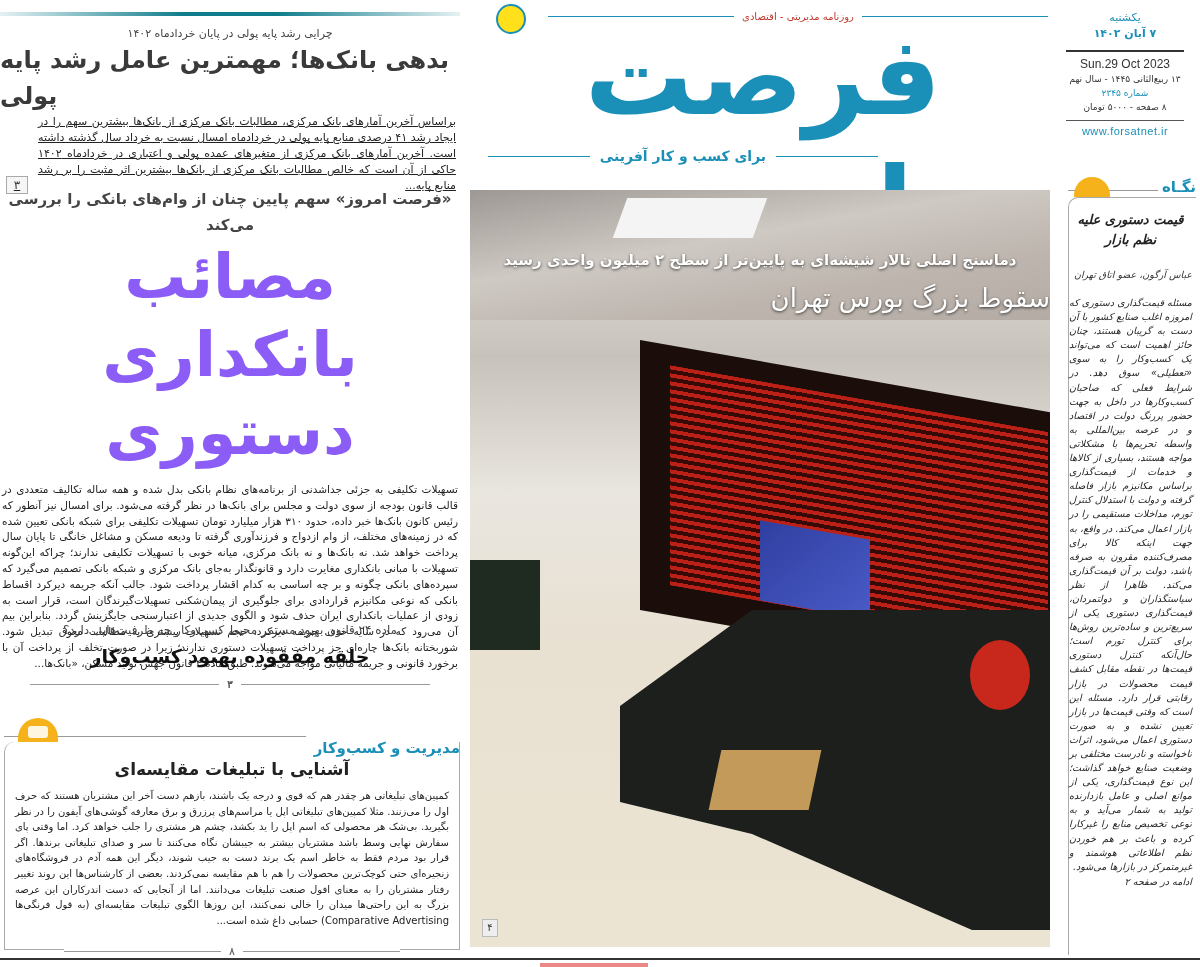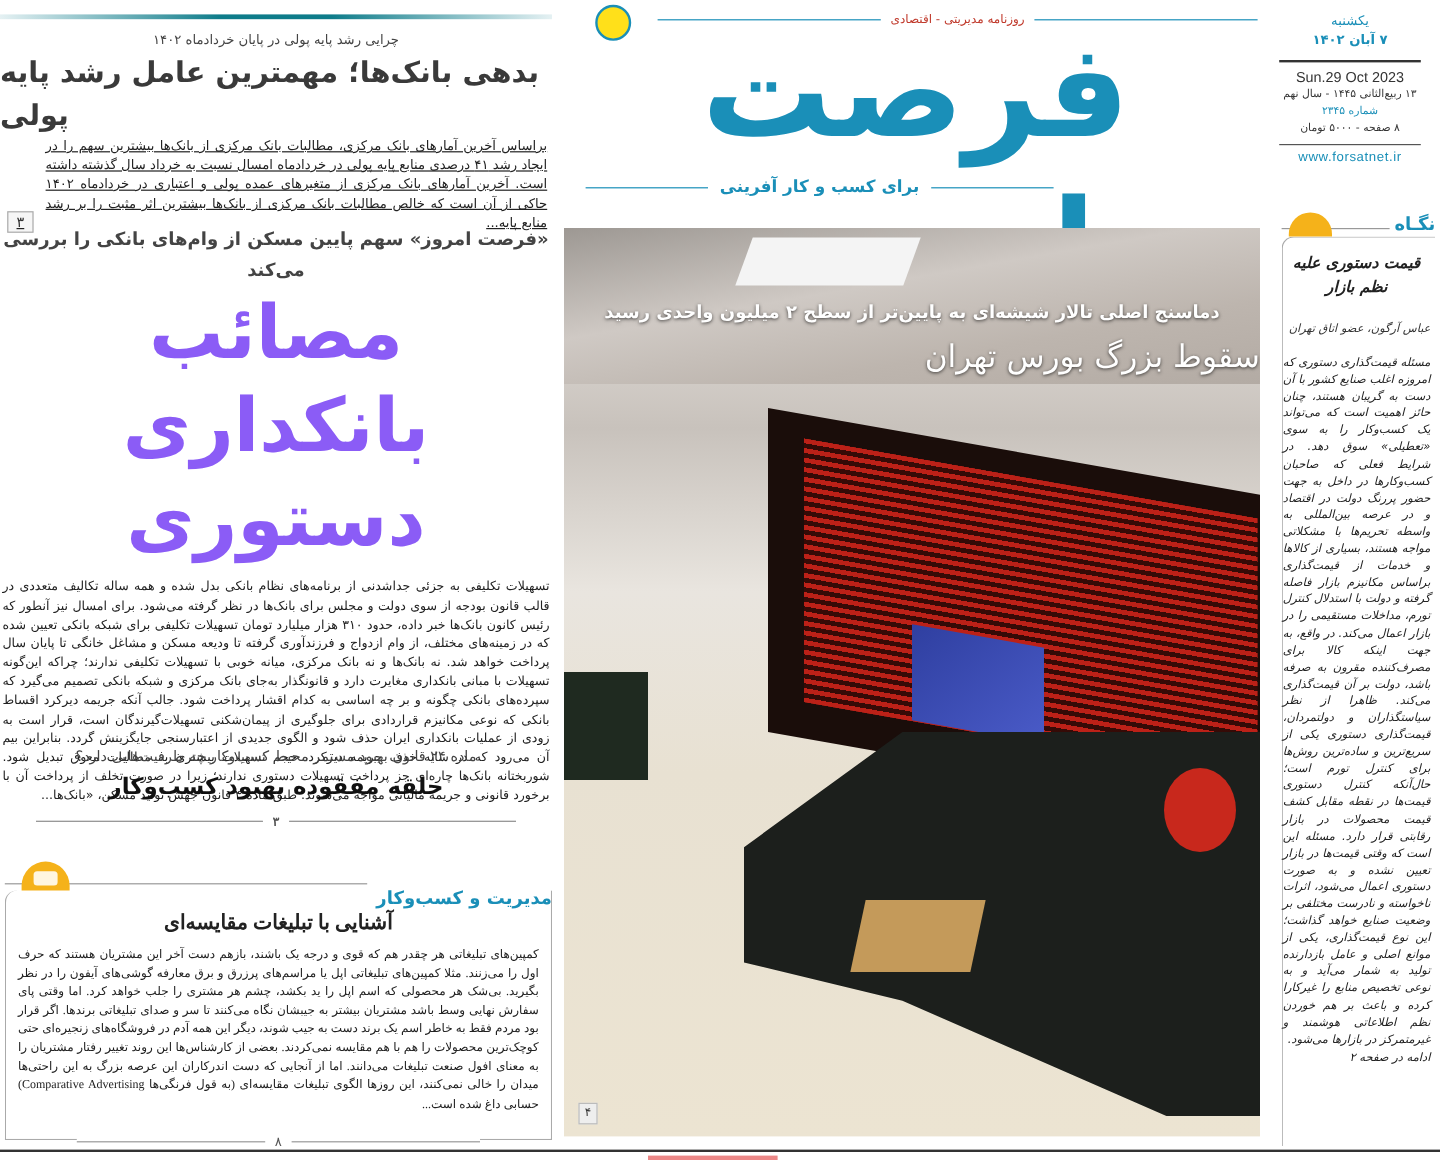--- a/index.html
+++ b/index.html
@@ -50,21 +50,21 @@
     .s2-kicker { font-size: 12px; color: #444; line-height: 20px; }
     .s2-title { font-size: 19px; font-weight: bold; color: #111; line-height: 32px; }
 
     
     .mgmt { position: absolute; left: 4px; top: 722px; width: 456px; height: 228px; }
     .mgmt-head { position: absolute; top: 0; right: 0; left: 0; height: 24px; display: flex; align-items: center; }
     .mgmt-head .label { color: #1a8fb8; font-size: 15px; font-weight: bold; padding-left: 8px; white-space: nowrap; margin-top: 27px; }
     .mgmt-head .ln { flex: 1; height: 1px; background: #999; margin-top: 4px; }
     .mgmt-icon { position: absolute; left: 14px; top: -4px; width: 40px; height: 24px; background: #f5b21a; border-radius: 20px 20px 0 0; }
     .mgmt-icon::after { content: ""; position: absolute; left: 10px; top: 8px; width: 20px; height: 12px; border-radius: 3px; background: #fff6e0; }
-    .mgmt-box { position: absolute; top: 20px; left: 0; right: 0; bottom: 0; border: 1px solid #aaa; border-top: none; border-radius: 10px 0 0 0; font-family: Liberation Serif, serif; }
+    .mgmt-box { position: absolute; top: 20px; left: 0; right: 0; bottom: 0; border: 1px solid #aaa; border-top: none; border-radius: 10px 0 0 0; }
     .mgmt-title { text-align: center; font-size: 17px; font-weight: bold; color: #222; margin-top: 14px; line-height: 26px; }
     .mgmt-body { margin: 6px 10px 0; font-size: 10px; line-height: 15.6px; text-align: justify; color: #222; }
     .mgmt-sep { position: absolute; bottom: -8px; left: 60px; right: 60px; display: flex; align-items: center; gap: 8px; background: #fff; }
     .mgmt-sep .ln { flex: 1; height: 1px; background: #999; }
     .mgmt-sep span { font-size: 11px; color: #555; }
 
     
     .photo { position: absolute; left: 470px; top: 190px; width: 580px; height: 757px; overflow: hidden;
       background: linear-gradient(180deg, #b8b2ad 0%, #d9d4cf 12%, #c8c2bc 22%, #e9e5df 40%, #e8e1d2 60%, #ece4d2 100%); }
     .ph-ceiling { position: absolute; left: 0; right: 0; top: 0; height: 130px; background: linear-gradient(170deg, #9d9893 0%, #cfc9c4 40%, #bdb5ae 70%, #b3aba4 100%); }
@@ -130,21 +130,21 @@
   <div class="rule"></div>
   <div class="tt-kicker">چرایی رشد پایه پولی در پایان خردادماه ۱۴۰۲</div>
   <div class="tt-title">بدهی بانک‌ها؛ مهمترین عامل رشد پایه پولی</div>
   <div class="tt-body-wrap">
     <div class="tt-body">براساس آخرین آمارهای بانک مرکزی، مطالبات بانک مرکزی از بانک‌ها بیشترین سهم را در ایجاد رشد ۴۱ درصدی منابع پایه پولی در خردادماه امسال نسبت به خرداد سال گذشته داشته است. آخرین آمارهای بانک مرکزی از متغیرهای عمده پولی و اعتباری در خردادماه ۱۴۰۲ حاکی از آن است که خالص مطالبات بانک مرکزی از بانک‌ها بیشترین اثر مثبت را بر رشد منابع پایه...</div>
     <div class="page-box">۳</div>
   </div>
 </div>
 
 <div class="lead">
-  <div class="lead-kicker">«فرصت امروز» سهم پایین مسکن از وام‌های بانکی را بررسی می‌کند</div>
+  <div class="lead-kicker">«فرصت امروز» سهم پایین چنان از وام‌های بانکی را بررسی می‌کند</div>
   <div class="lead-title">مصائب بانکداری دستوری</div>
   <div class="lead-body">تسهیلات تکلیفی به جزئی جداشدنی از برنامه‌های نظام بانکی بدل شده و همه ساله تکالیف متعددی در قالب قانون بودجه از سوی دولت و مجلس برای بانک‌ها در نظر گرفته می‌شود. برای امسال نیز آنطور که رئیس کانون بانک‌ها خبر داده، حدود ۳۱۰ هزار میلیارد تومان تسهیلات تکلیفی برای شبکه بانکی تعیین شده که در زمینه‌های مختلف، از وام ازدواج و فرزندآوری گرفته تا ودیعه مسکن و مشاغل خانگی تا پایان سال پرداخت خواهد شد. نه بانک‌ها و نه بانک مرکزی، میانه خوبی با تسهیلات تکلیفی ندارند؛ چراکه این‌گونه تسهیلات با مبانی بانکداری مغایرت دارد و قانونگذار به‌جای بانک مرکزی و شبکه بانکی تصمیم می‌گیرد که سپرده‌های بانکی چگونه و بر چه اساسی به کدام اقشار پرداخت شود. جالب آنکه جریمه دیرکرد اقساط بانکی که نوعی مکانیزم قراردادی برای جلوگیری از پیمان‌شکنی تسهیلات‌گیرندگان است، قرار است به زودی از عملیات بانکداری ایران حذف شود و الگوی جدیدی از اعتبارسنجی جایگزینش گردد. بنابراین بیم آن می‌رود که در سایه حذف جریمه دیرکرد، حجم تسهیلات بیشتری به مطالبات معوق تبدیل شود. شوربختانه بانک‌ها چاره‌ای جز پرداخت تسهیلات دستوری ندارند؛ زیرا در صورت تخلف از پرداخت آن با برخورد قانونی و جریمه مالیاتی مواجه می‌شوند. طبق ماده ۴ قانون جهش تولید مسکن، «بانک‌ها...</div>
   <div class="sep">
     <div class="ln"></div>
       <span>۲</span>
       <div class="ln"></div>
   </div>
 </div>
 
 <div class="story2">

